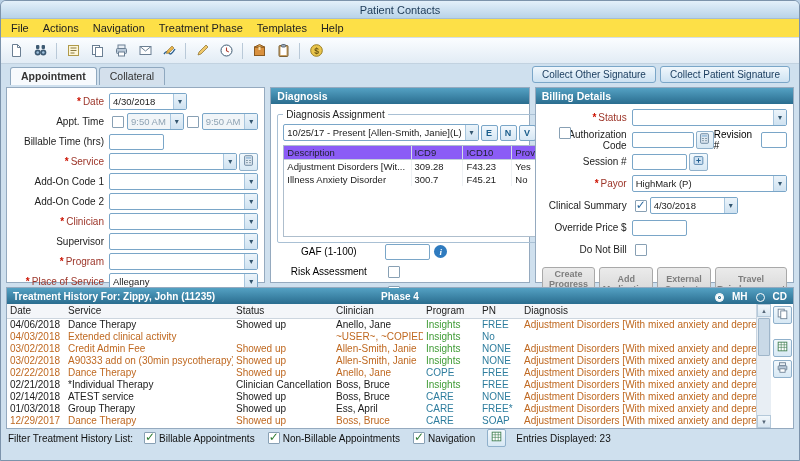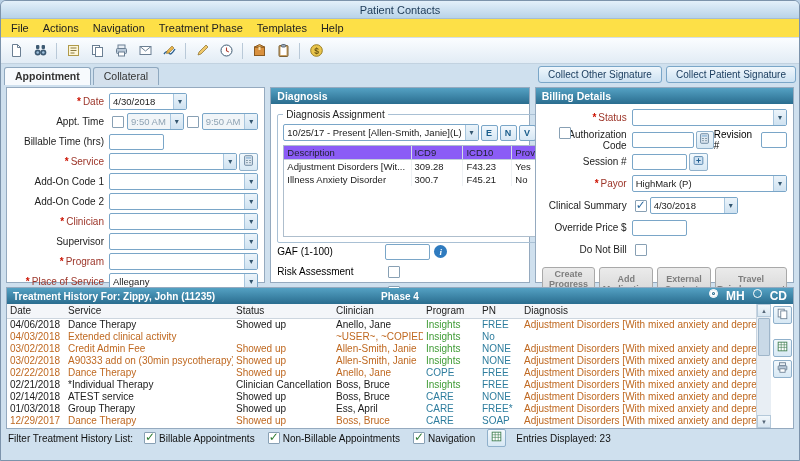--- a/index.html
+++ b/index.html
@@ -15,21 +15,21 @@
   .menu-item { font-size:11px; color:#222; padding:1px 7px; cursor:default; }
   .toolbar { height:26px; background:linear-gradient(#fbfdff,#e2ecf5); border-bottom:1px solid #c2d2e0;
              display:flex; align-items:center; padding:0 4px; }
   .tb-icons { display:flex; align-items:center; gap:2px; }
   .tbtn { width:22px; height:20px; border:1px solid transparent; background:transparent; border-radius:2px;
           display:flex; align-items:center; justify-content:center; padding:0; }
   .tbtn svg { width:15px; height:15px; }
   .tbsep { width:1px; height:16px; background:#b9c9d8; margin:0 3px; display:inline-block; }
 
   
-  .tabrow { height:21px; display:flex; justify-content:space-between; align-items:flex-end; padding:0 3px; }
+  .tabrow { height:21px; display:flex; justify-content:space-between; align-items:flex-end; padding:0 9px; }
   .tabs { display:flex; gap:2px; }
   .tab { font-size:10.5px; color:#333; background:#d4e0ec; border:1px solid #8fa8bf; border-bottom:none;
          border-radius:3px 3px 0 0; padding:2px 10px 3px; cursor:default; }
   .tab.active { background:#f7fafd; font-weight:bold; }
   .sigbtns { display:flex; gap:4px; padding-bottom:2px; }
   .sigbtn { font-size:10px; color:#173a5c; border:1px solid #7aa6c8; border-radius:3px; padding:2px 9px;
             background:linear-gradient(#f0f7fc,#cde2f2); cursor:default; }
 
   
   .main { flex:1; display:flex; gap:5px; padding:2px 5px 4px; min-height:0; }
@@ -70,36 +70,36 @@
   .group legend { font-size:10px; color:#222; padding:0 3px; }
   .assign-row { display:flex; align-items:center; gap:2px; margin-bottom:4px; }
   .mini { width:17px; height:16px; border:1px solid #7aa6c8; background:linear-gradient(#f2f8fd,#d6e7f4);
           color:#1b5e8c; font-weight:bold; font-size:9px; border-radius:2px; padding:0; }
   .dlabel { font-size:9.5px; margin-left:2px; }
   .dxwrap { border:1px solid #aebecd; height:92px; overflow:hidden; background:#fff; }
   .dxtable { width:100%; border-collapse:collapse; font-size:9.5px; table-layout:fixed; }
   .dxtable th { background:#8b5cf6; border-bottom:1px solid #c3cfda; border-right:1px solid #d5dde5;
                 font-weight:normal; text-align:left; padding:1px 3px; color:#223; }
   .dxtable td { padding:1px 3px; border-right:1px solid #eef1f4; white-space:nowrap; overflow:hidden; color:#222; }
-  .glabel { width:108px; text-align:left; padding-right:5px; flex:none; }
+  .glabel { width:108px; text-align:center; padding-right:5px; flex:none; }
   .info { width:13px; height:13px; border-radius:50%; background:#2f7bbf; color:#fff; font-size:9px; font-style:italic;
           font-family:"Liberation Serif", serif; display:inline-flex; align-items:center; justify-content:center;
           margin-left:4px; font-weight:bold; }
 
   
   .bill-buttons { display:flex; gap:4px; margin-top:auto; padding-top:4px; }
   .graybtn { flex:1; height:34px; background:linear-gradient(#ebebeb,#d2d2d2); border:1px solid #a9a9a9;
              border-radius:3px; color:#7d7d7d; font-size:9px; line-height:1.15; padding:1px; font-weight:bold; }
 
   
   .history { margin:0 5px; height:142px; border:1px solid #95aabf; background:#fff; display:flex; flex-direction:column; }
   .hist-header { height:16px; flex:none; background:linear-gradient(#54a1c3,#2a6d8f); color:#fff; display:flex;
                  align-items:center; padding:0 6px; position:relative; font-size:10px; font-weight:bold; }
   .hist-phase { position:absolute; left:50%; transform:translateX(-50%); }
-  .hist-radios { margin-left:auto; display:flex; align-items:flex-start; gap:8px; font-size:12px; }
+  .hist-radios { margin-left:auto; display:flex; align-items:flex-end; gap:8px; font-size:10px; }
   .hradio { width:9px; height:9px; border:1px solid #fff; border-radius:50%; display:inline-block; }
   .hradio.selected { background:#fff; box-shadow:inset 0 0 0 2px #fff, inset 0 0 0 3px #2a6d8f; }
   .hist-body { flex:1; display:flex; min-height:0; }
   .hist-table-wrap { flex:1; overflow:hidden; min-width:0; }
   .htable { width:100%; border-collapse:collapse; table-layout:fixed; font-size:10px; }
   .htable th { text-align:left; font-weight:normal; color:#222; background:#f4f6f9; border-bottom:1px solid #cdd6df;
                padding:1px 3px; height:14px; white-space:nowrap; overflow:hidden; }
   .htable td { padding:0 3px; height:12px; line-height:12px; white-space:nowrap; overflow:hidden; color:#1a1a1a; }
   .tone-orange td { color:#bf6820; }
   td.c-green { color:#3f9b35; } td.c-teal { color:#2e7d9e; } td.c-orange { color:#bf6820; }

